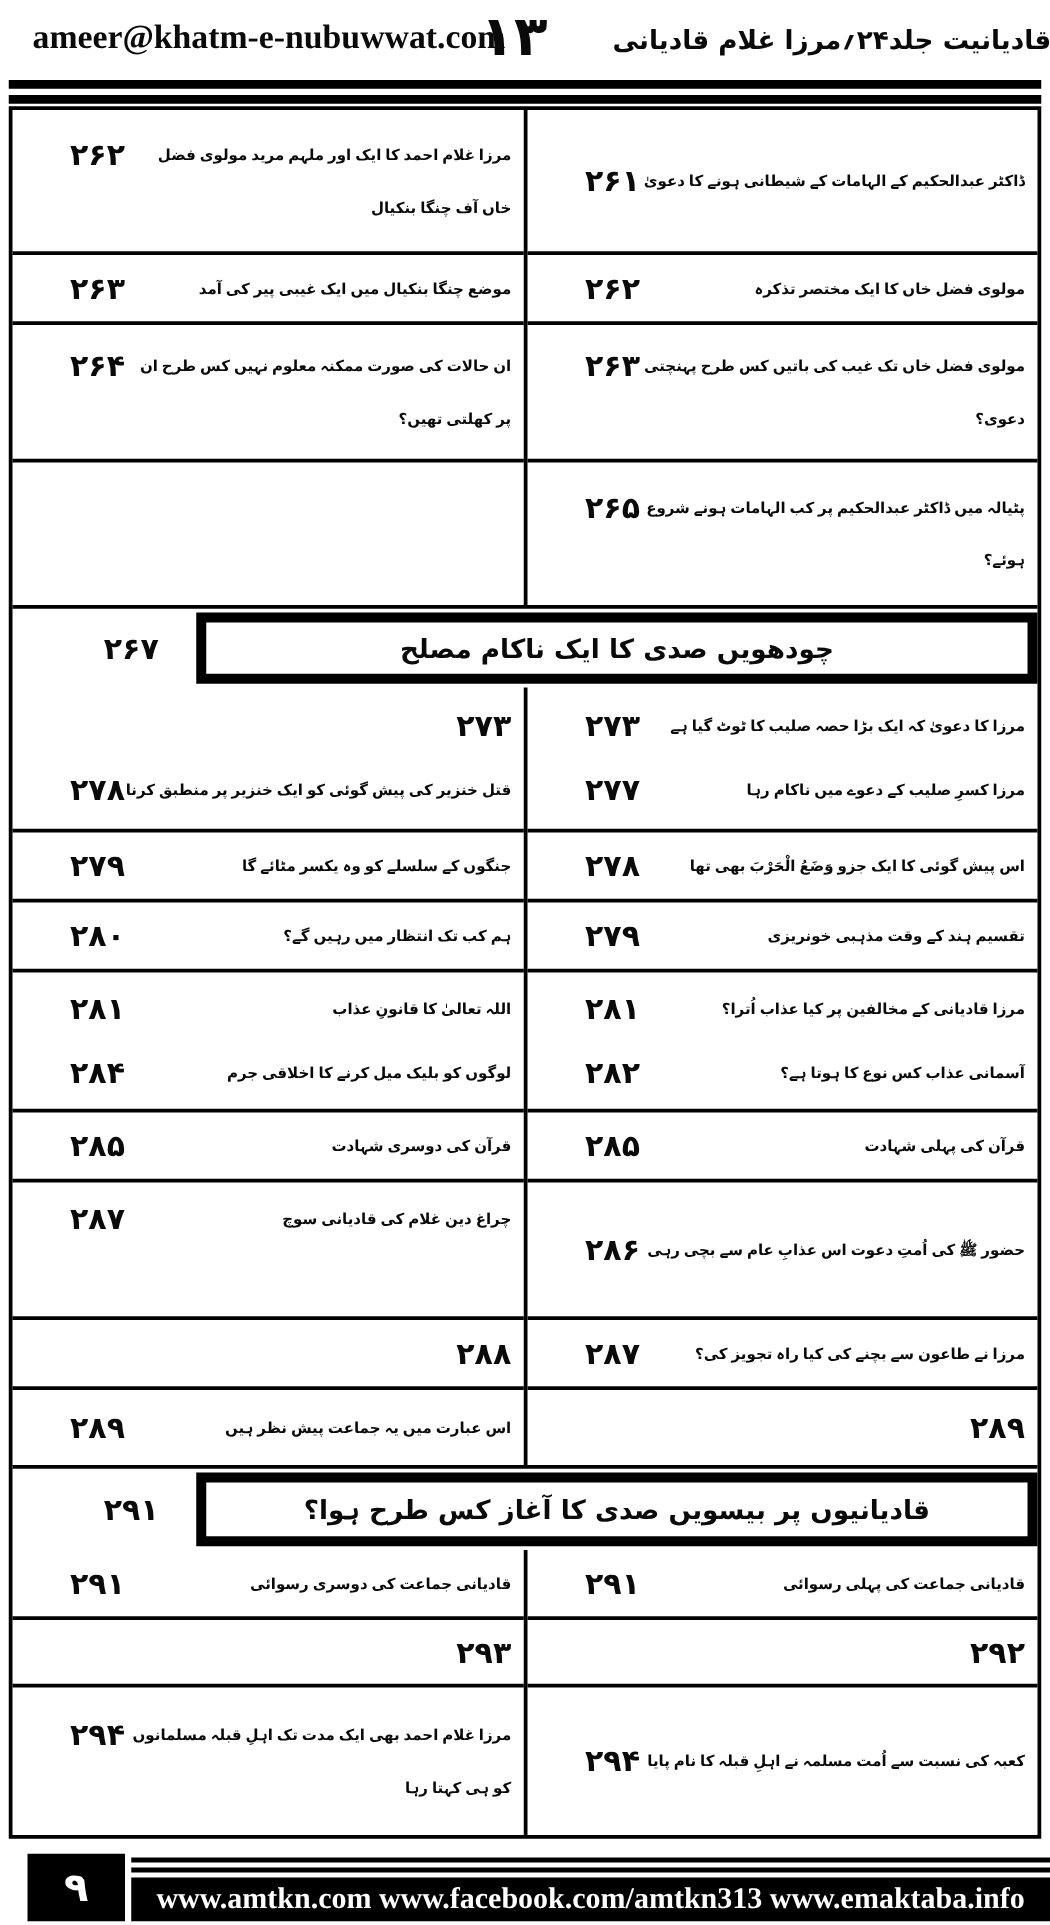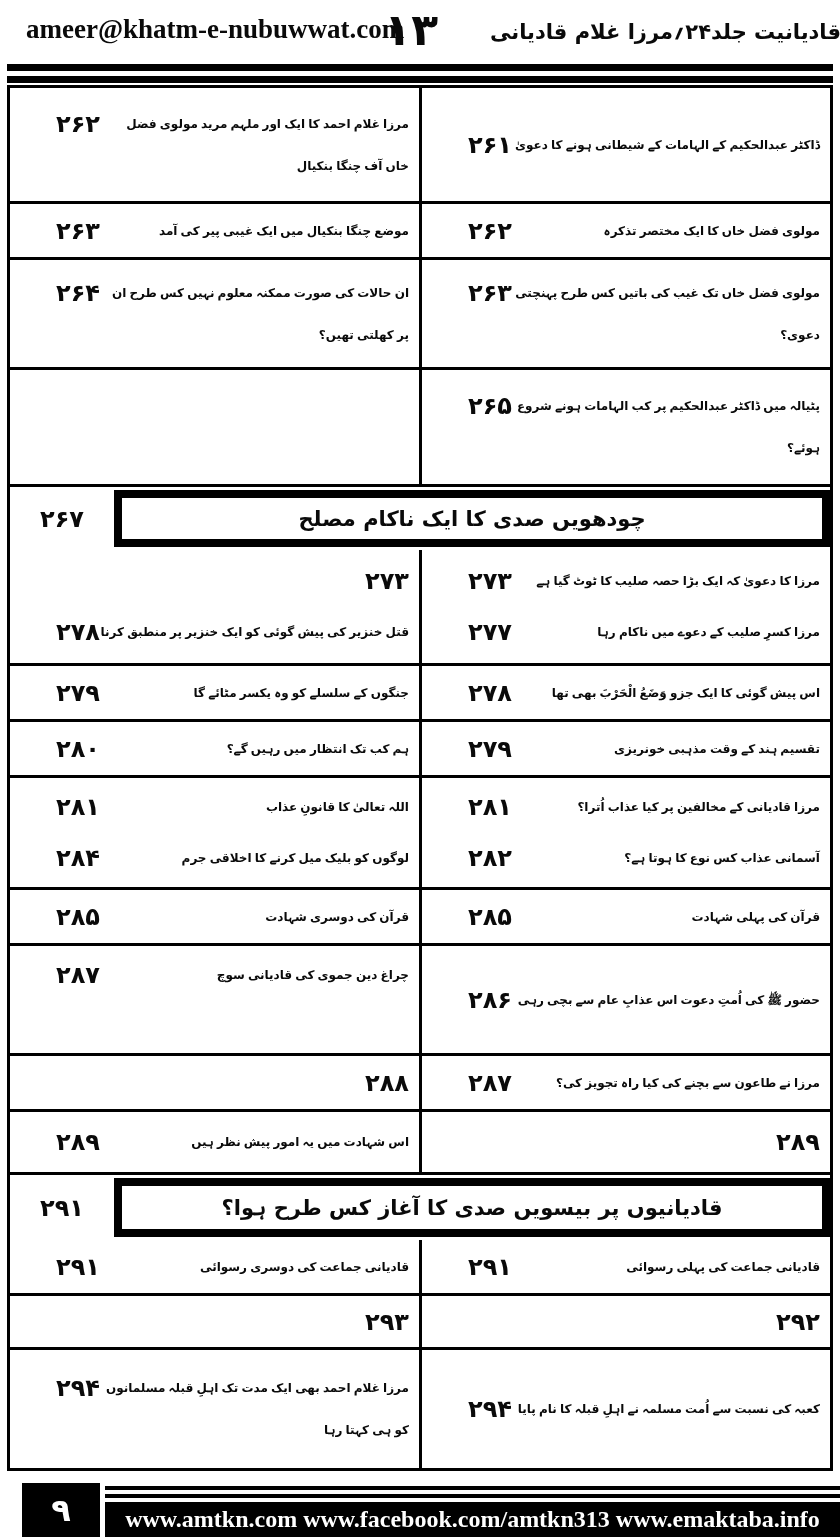--- a/index.html
+++ b/index.html
@@ -49,21 +49,21 @@
     text-align:right; word-spacing:-1px;
   }
   .entry .p {
     min-width:58px; font-weight:bold; font-size:24px; line-height:42px;
     text-align:right; direction:ltr; padding-left:2px;
   }
   
   .banner-row { display:flex; }
   .banner-num {
     width:104px; display:flex; align-items:center; justify-content:center;
-    font-weight:bold; font-size:24px; direction:rtl;
+    font-weight:bold; font-size:24px; direction:rtl;margin-left:43px;
   }
   .banner-box {
     flex:1; margin:3px 0; border:8px solid #000; direction:rtl;
     display:flex; align-items:center; justify-content:center;
     font-weight:bold; font-size:21px;
   }
   
   .footer { display:flex; margin:12px 0 0 22px; height:54px; }
   .footer-num {
     width:78px; background:#000; color:#fff; display:flex;
@@ -182,32 +182,32 @@
             </div>
           </div>
           <div class="cell" style="height: 56px;">
             <div class="entry">
               <span class="t">قرآن کی دوسری شہادت</span>
               <span class="p">۲۸۵</span>
             </div>
           </div>
           <div class="cell top" style="height: 110px;">
             <div class="entry">
-              <span class="t">چراغ دین جموی کی قادیانی سوچ</span>
+              <span class="t">چراغ دین غلام کی قادیانی سوچ</span>
               <span class="p">۲۸۷</span>
             </div>
           </div>
           <div class="cell" style="height: 56px;">
             <div class="entry">
               <span class="p">۲۸۸</span>
             </div>
           </div>
           <div class="cell" style="height: 60px;">
             <div class="entry">
-              <span class="t">اس شہادت میں یہ امور پیش نظر ہیں</span>
+              <span class="t">اس عبارت میں یہ جماعت پیش نظر ہیں</span>
               <span class="p">۲۸۹</span>
             </div>
           </div>
         </div>
         <div class="col col-right">
           <div class="cell multi" style="height: 116px;">
             <div class="entry">
               <span class="t">مرزا کا دعویٰ کہ ایک بڑا حصہ صلیب کا ٹوٹ گیا ہے</span>
               <span class="p">۲۷۳</span>
             </div>

